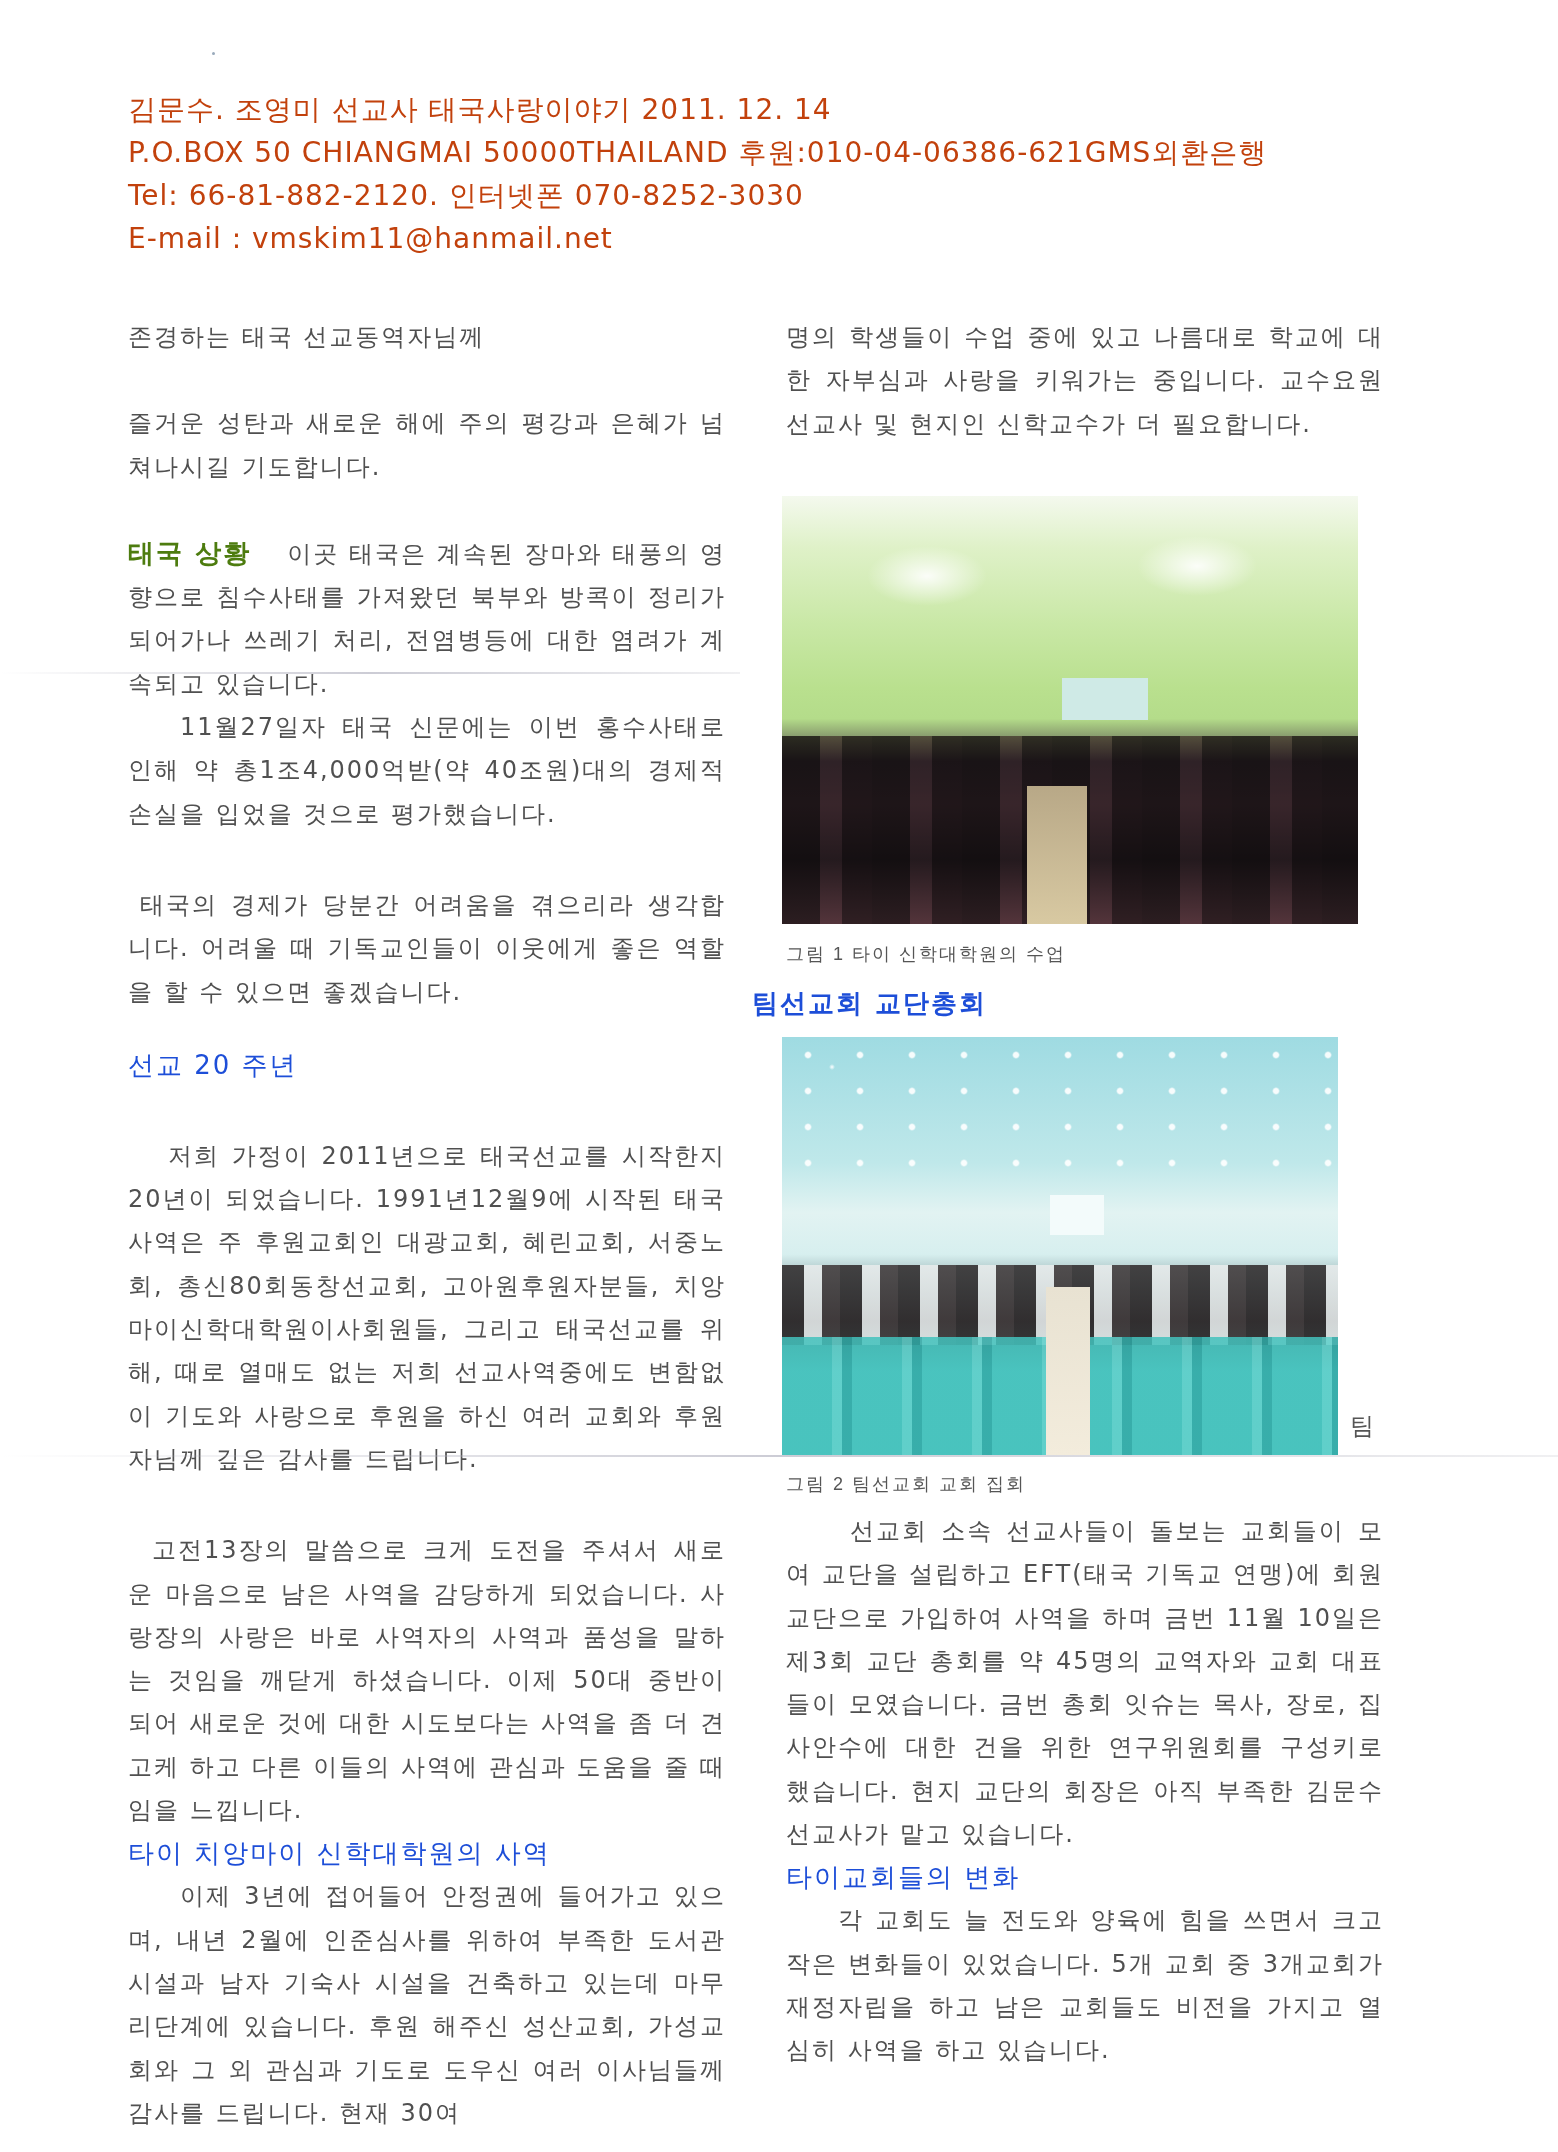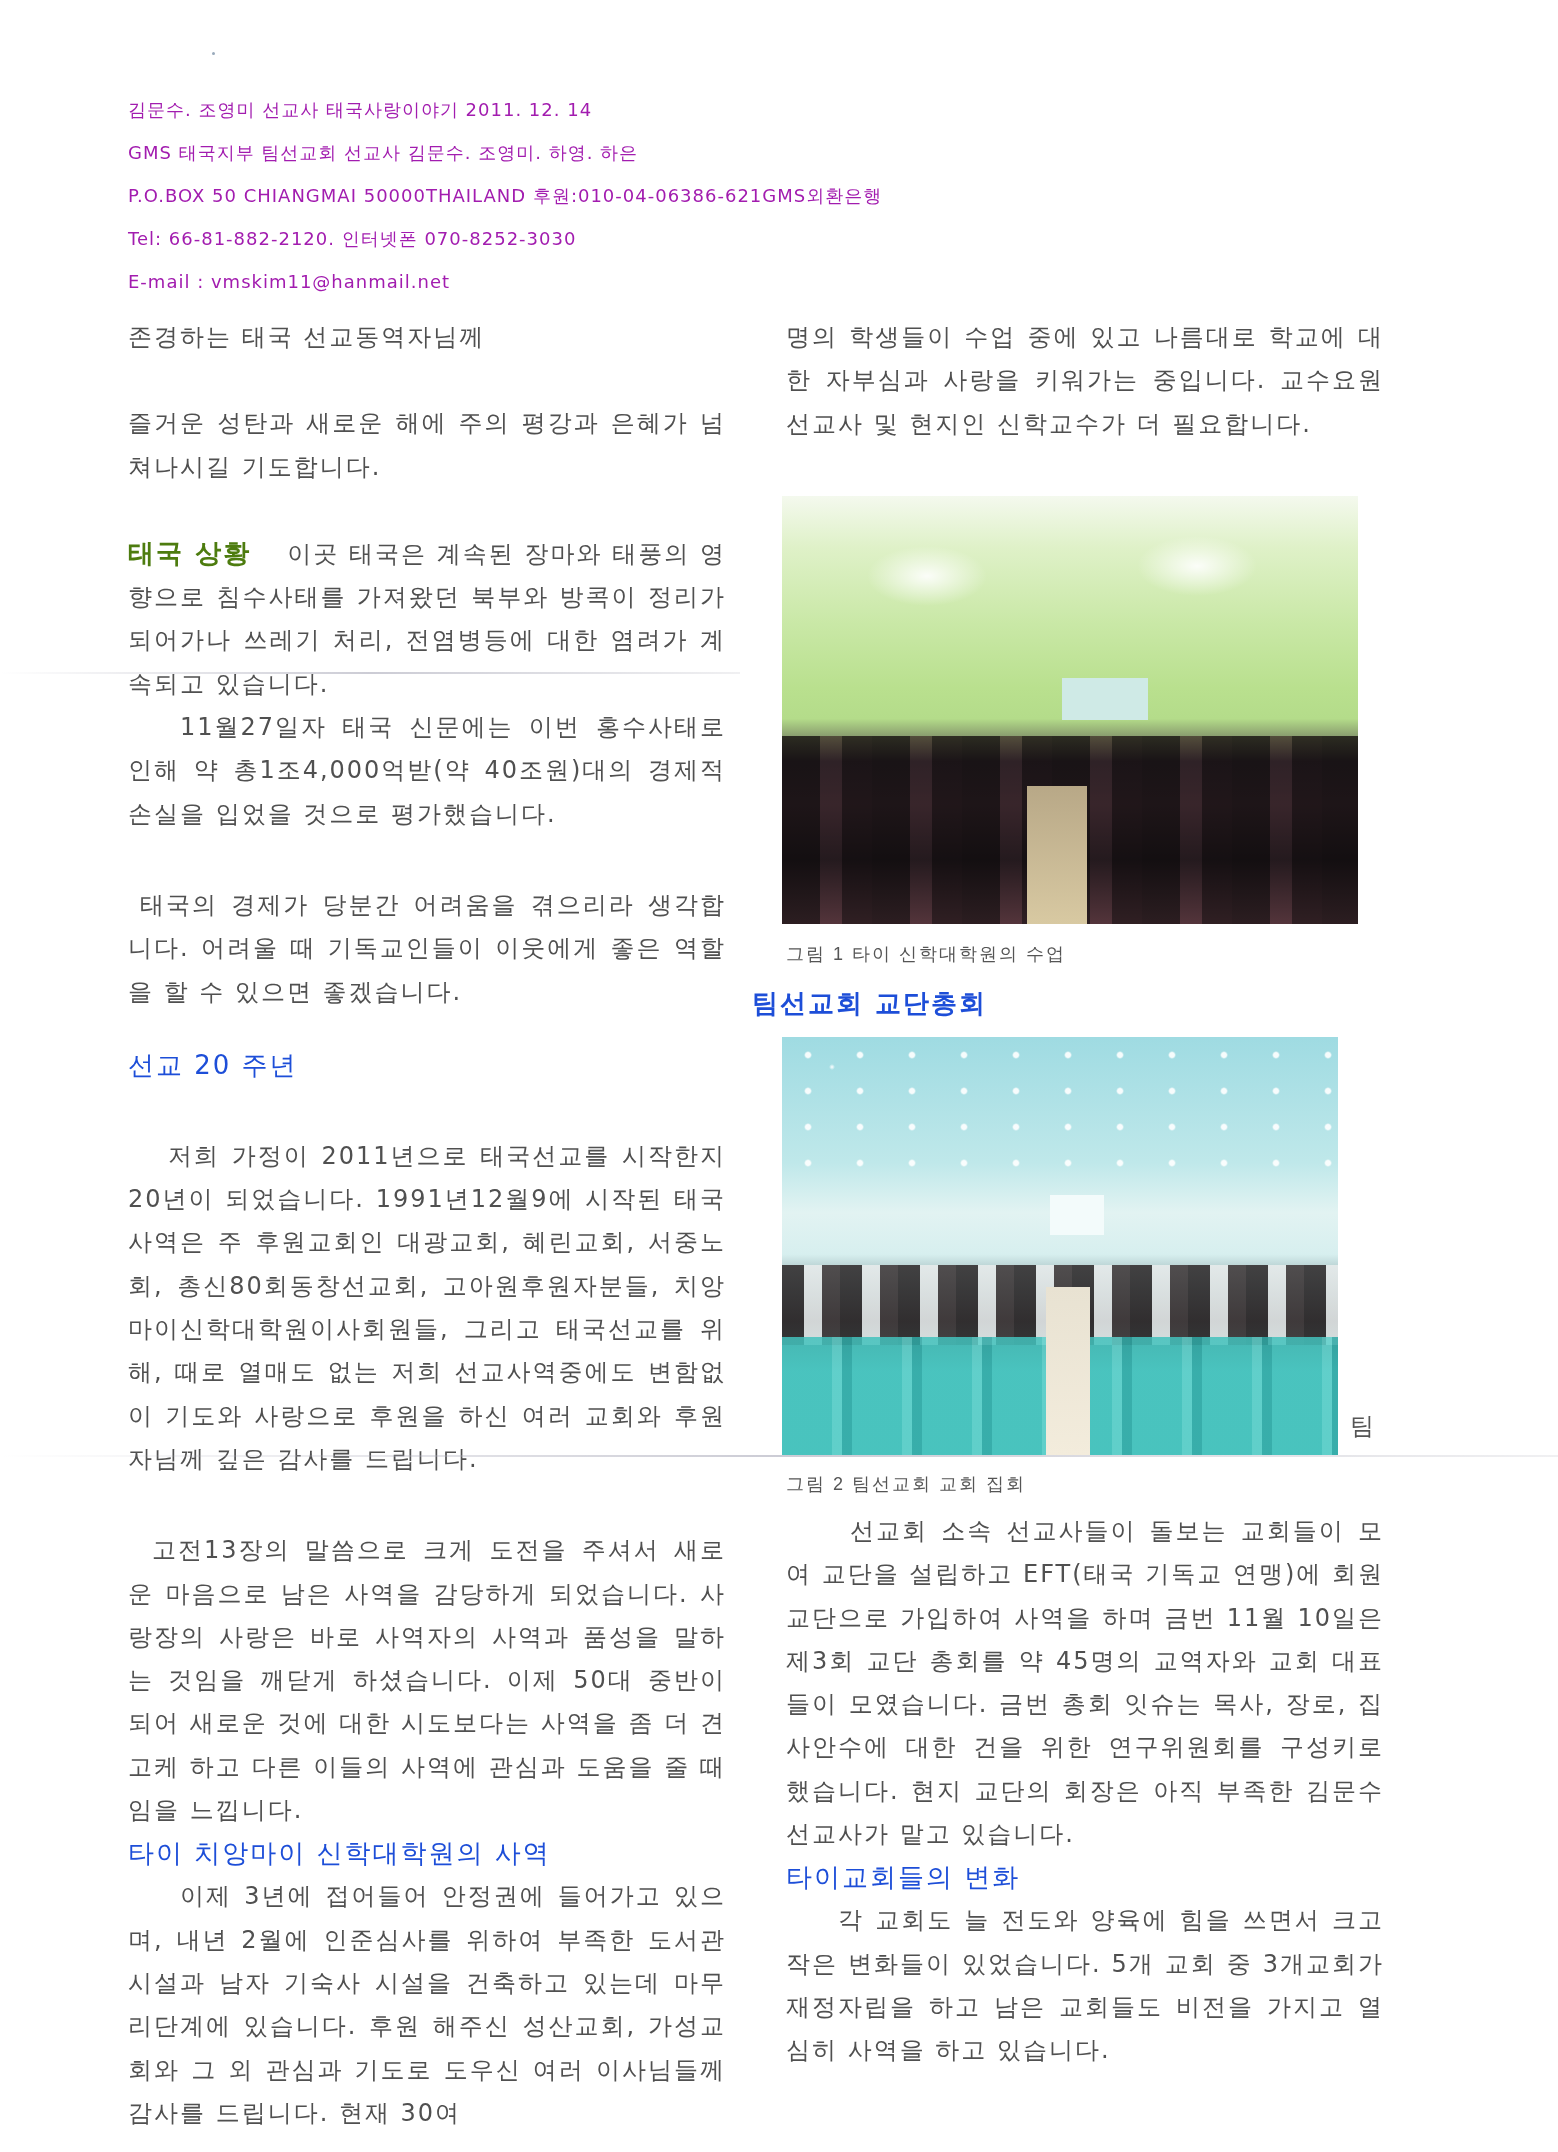--- a/index.html
+++ b/index.html
@@ -2,21 +2,21 @@
 <html><head>
 <meta charset="utf-8">
 <style>
   html, body { margin: 0; padding: 0; }
   body {
     width: 1558px; height: 2152px; background: #ffffff; position: relative; overflow: hidden;
     font-family: "DejaVu Sans", "Liberation Sans", sans-serif; color: #4a4a4a;
   }
   .page { position: absolute; inset: 0; }
   .header { position: absolute; left: 128px; top: 88px; }
-  .header-line { font-size: 18px; line-height: 43px; letter-spacing: 1px; white-space: nowrap; color: #a21caf; }
+  .header-line { font-size: 28px; line-height: 43px; letter-spacing: 1px; white-space: nowrap; color: #c2410c; }
   .col { position: absolute; font-size: 24px; letter-spacing: 2px; color: #505050; }
   .col-left { left: 128px; top: 316px; width: 598px; }
   .col-right { left: 786px; top: 316px; width: 598px; }
   .p { line-height: 43.3px; text-align: justify; text-align-last: left; margin: 0; }
   .p.indent { text-indent: 52px; }
   .p.indent-small { text-indent: 12px; margin-top: 48px; }
   .gap { height: 43px; }
   .gap-small { height: 30px; }
   .h { font-size: 26px; line-height: 43px; color: #1d4ed8; margin: 0; letter-spacing: 2px; }
   .h.bold { font-weight: bold; }
@@ -58,21 +58,20 @@
   .mark { position:absolute; left: 212px; top: 52px; width: 3px; height: 3px; background: #9ab; border-radius: 50%; }
 </style>
 </head>
 <body>
 
 <div class="page">
   <div class="mark"></div>
 
   <div class="header">
     <div class="header-line">김문수. 조영미 선교사 태국사랑이야기  2011. 12. 14</div>
-    <div class="header-line">GMS 태국지부 팀선교회  선교사 김문수. 조영미. 하영. 하은</div>
     <div class="header-line">P.O.BOX 50 CHIANGMAI 50000THAILAND 후원:010-04-06386-621GMS외환은행</div>
     <div class="header-line">Tel: 66-81-882-2120. 인터넷폰 070-8252-3030</div>
     <div class="header-line">E-mail : vmskim11@hanmail.net</div>
   </div>
 
   <div class="col col-left">
     <p class="p">존경하는 태국 선교동역자님께</p>
     <div class="gap"></div>
     <p class="p">즐거운 성탄과 새로운 해에 주의 평강과 은혜가 넘쳐나시길 기도합니다.</p>
     <div class="gap"></div>

